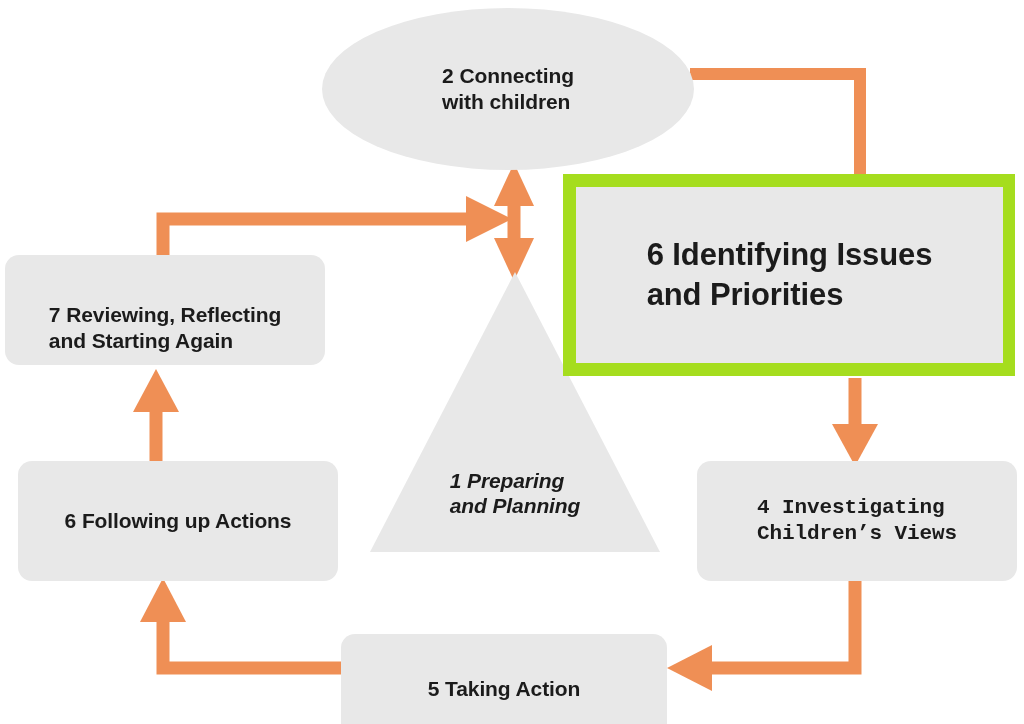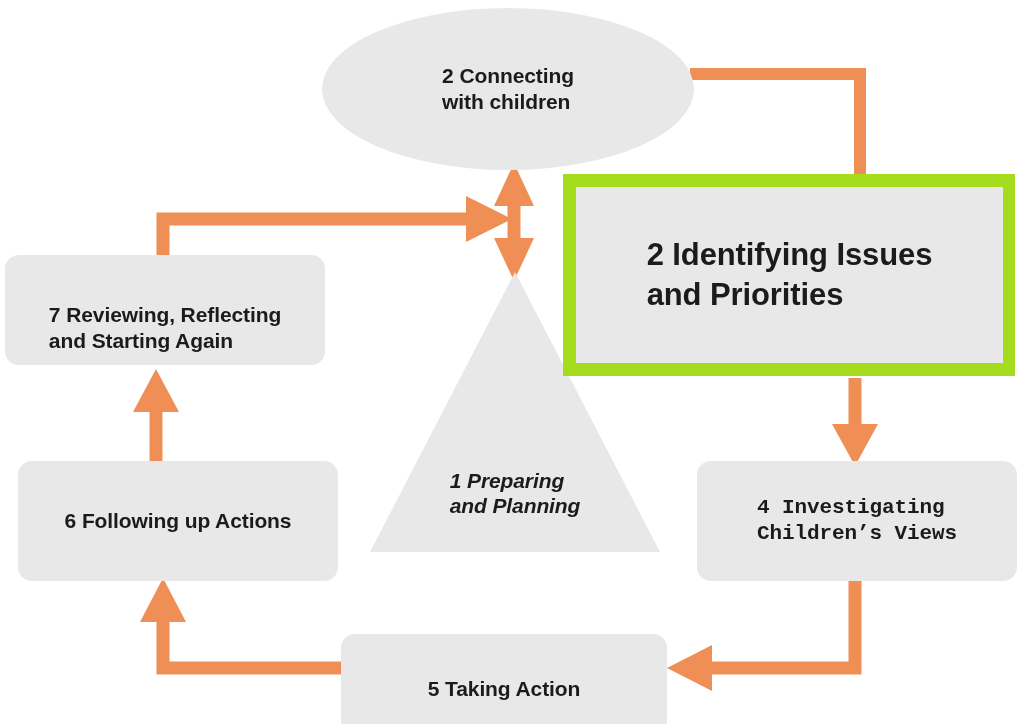--- a/index.html
+++ b/index.html
@@ -188,21 +188,21 @@
 and Planning</span>
   </div>
 
   <div class="node" id="node-2-ellipse">
     <span class="node-label">2 Connecting
 with children</span>
   </div>
 
   <div class="node" id="node-3-highlight">
     <div class="inner-panel">
-      <span class="node-label">2 Identifying Issues
+      <span class="node-label">6 Identifying Issues
 and Priorities</span>
     </div>
   </div>
 
   <div class="node node-box" id="node-4-box">
     <span class="node-label">4 Investigating
 Children’s Views</span>
   </div>
 
   <div class="node node-box" id="node-5-box">

